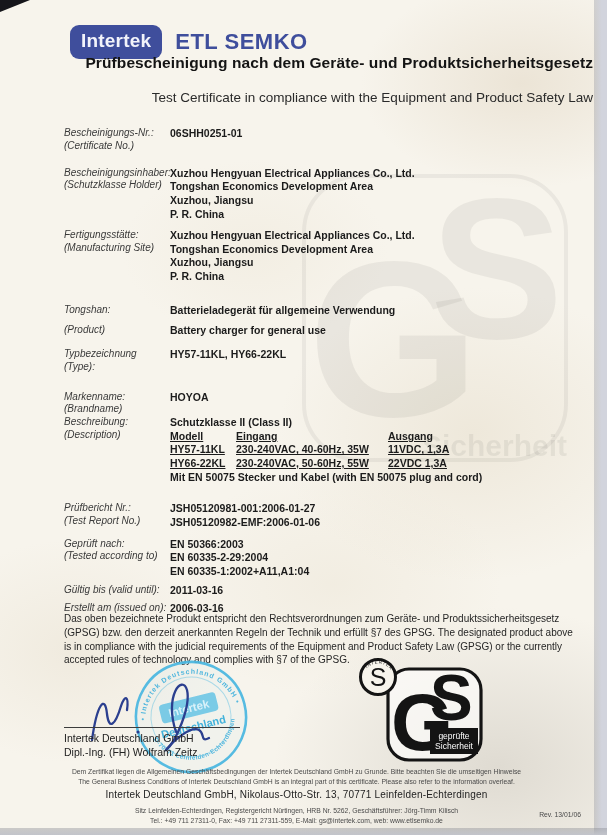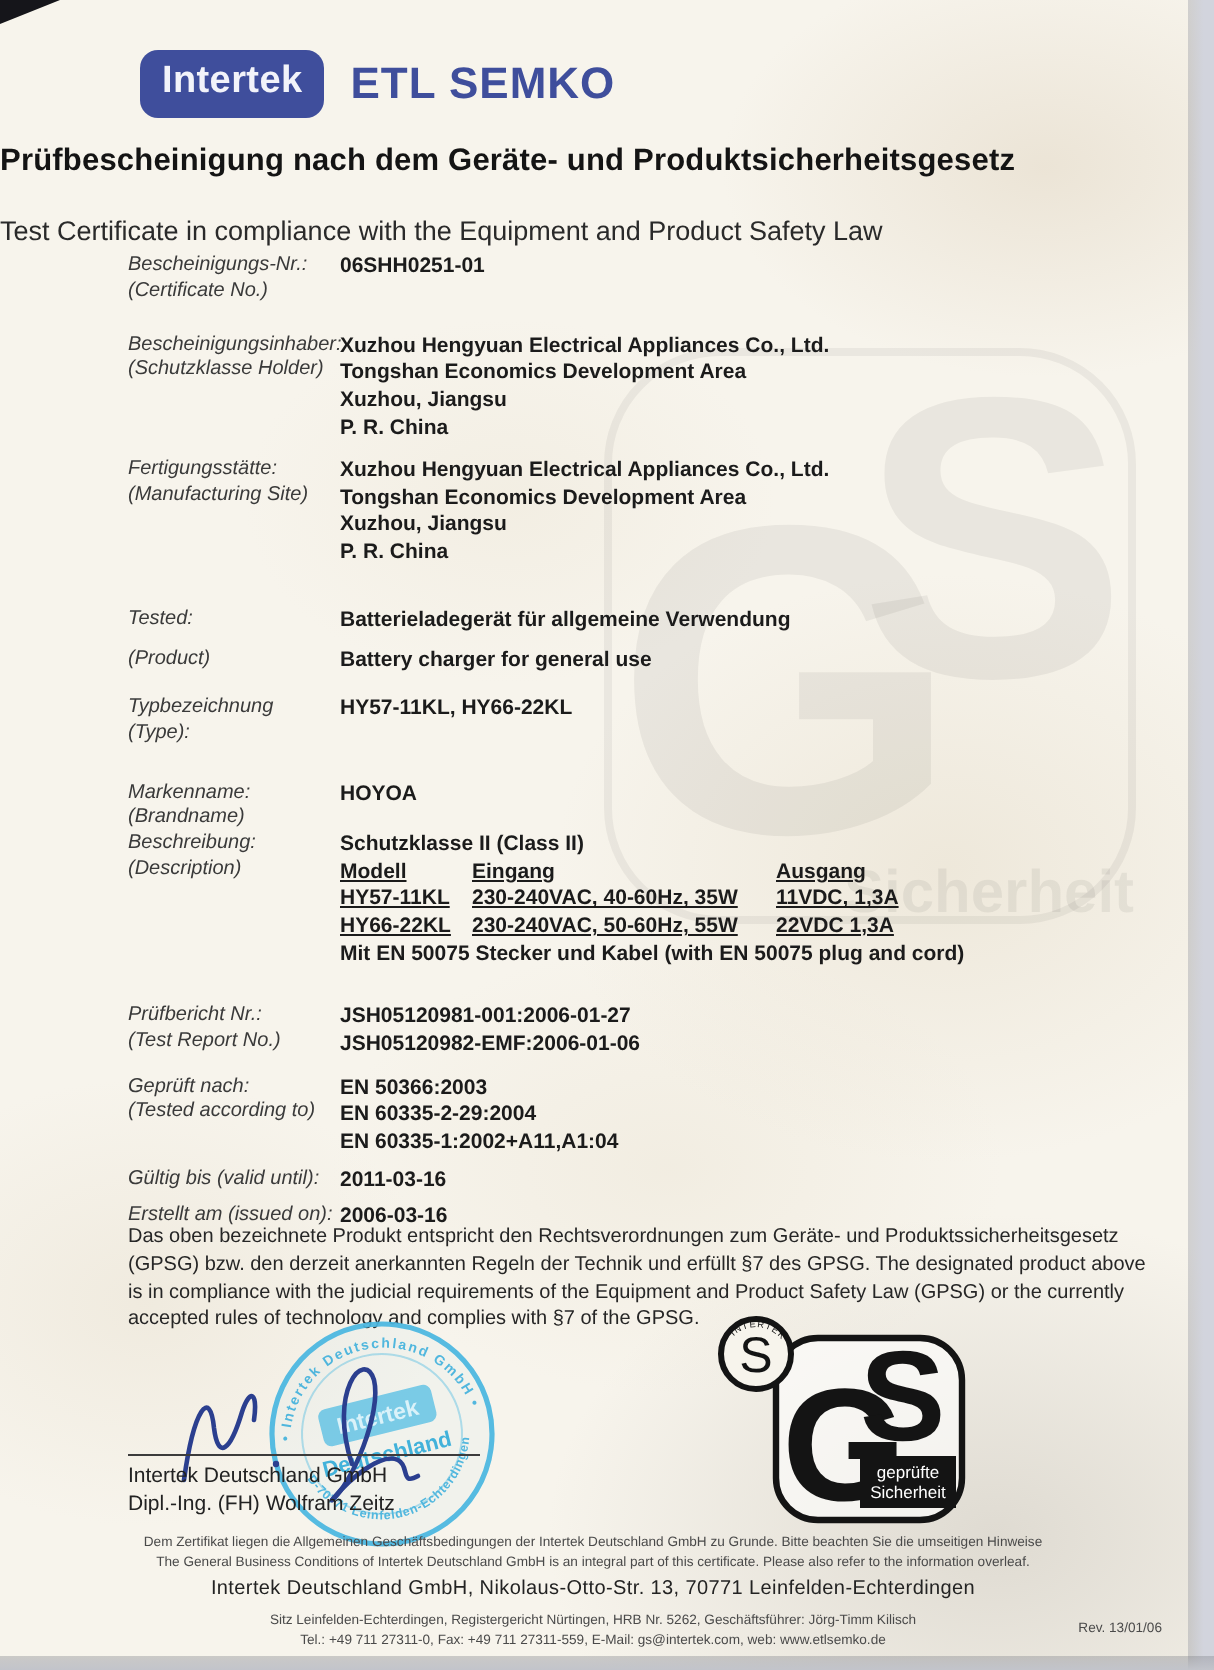--- a/index.html
+++ b/index.html
@@ -22,21 +22,21 @@
   .edge-bottom{position:absolute;left:0;right:0;bottom:0;height:7px;
     background:linear-gradient(to bottom, rgba(120,122,130,.35), #c2c4cb);}
   .corner-tl{position:absolute;left:0;top:0;width:30px;height:12px;
     background:#15151a;clip-path:polygon(0 0,100% 0,0 100%);}
 
   .logo-row{position:absolute;left:70px;top:25px;display:flex;align-items:center;gap:13px;}
   .intertek-badge{background:var(--blue);color:#f2f3fa;font-weight:bold;font-size:19px;
     padding:5px 11px 7px 11px;border-radius:9px;letter-spacing:.2px;}
   .brand-name{color:var(--blue);font-weight:bold;font-size:22px;letter-spacing:.5px;}
 
-  .titles{position:absolute;left:0;right:14px;top:72px;text-align:left;}
+  .titles{position:absolute;left:0;right:14px;top:54px;text-align:right;}
   .title-de{font-weight:bold;font-size:15.5px;color:#141414;letter-spacing:.1px;}
   .title-en{font-size:13.5px;color:#2a2a2a;margin-top:18px;}
 
   .fields{position:absolute;left:64px;top:127px;right:18px;}
   .field{display:grid;grid-template-columns:106px 1fr;}
   .f-label{font-style:italic;font-size:10px;color:#3a3a3a;line-height:1.28;white-space:pre-line;}
   .f-value{font-weight:bold;font-size:10.5px;color:#1b1b1b;line-height:1.3;white-space:pre-line;}
   .mb14{margin-bottom:14px;}.mb8{margin-bottom:8px;}
   .mb7{margin-bottom:7px;}.mb10{margin-bottom:10px;}.mb9{margin-bottom:17px;}
   .mb6{margin-bottom:20px;}.mb5{margin-bottom:5px;}.mb0{margin-bottom:0;}
@@ -98,21 +98,21 @@
     </div>
     <div class="field mb6">
       <div class="f-label">Fertigungsstätte:
 (Manufacturing Site)</div>
       <div class="f-value">Xuzhou Hengyuan Electrical Appliances Co., Ltd.
 Tongshan Economics Development Area
 Xuzhou, Jiangsu
 P. R. China</div>
     </div>
     <div class="field mb7">
-      <div class="f-label">Tested:</div>
+      <div class="f-label">Tongshan:</div>
       <div class="f-value">Batterieladegerät für allgemeine Verwendung</div>
     </div>
     <div class="field mb10">
       <div class="f-label">(Product)</div>
       <div class="f-value">Battery charger for general use</div>
     </div>
     <div class="field mb9">
       <div class="f-label">Typbezeichnung (Type):</div>
       <div class="f-value">HY57-11KL, HY66-22KL</div>
     </div>

